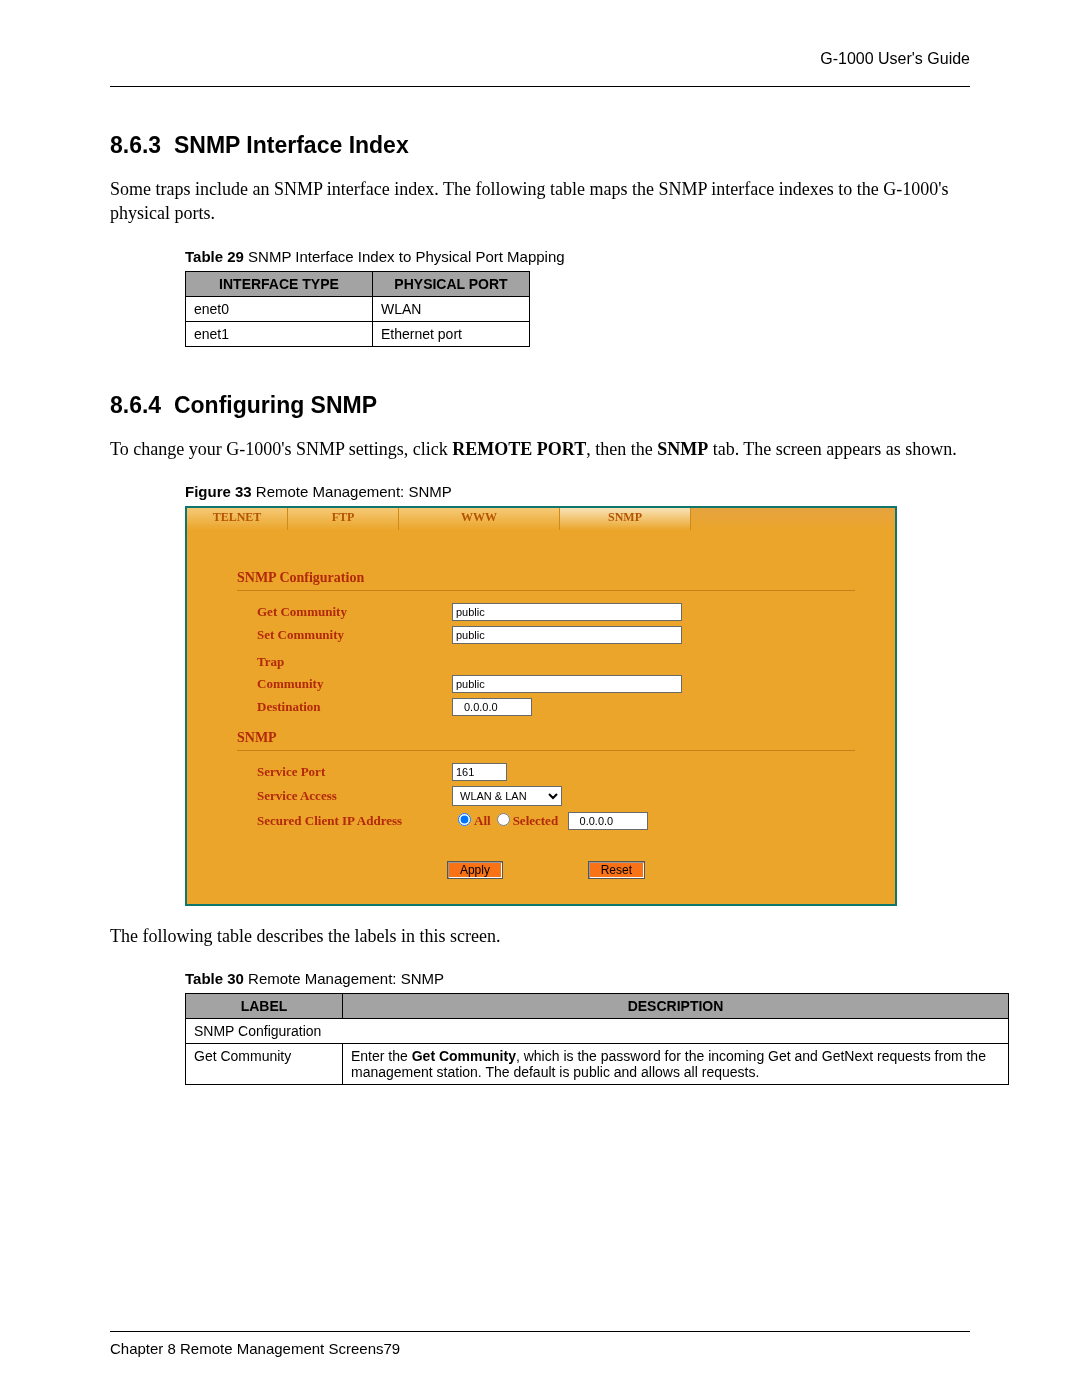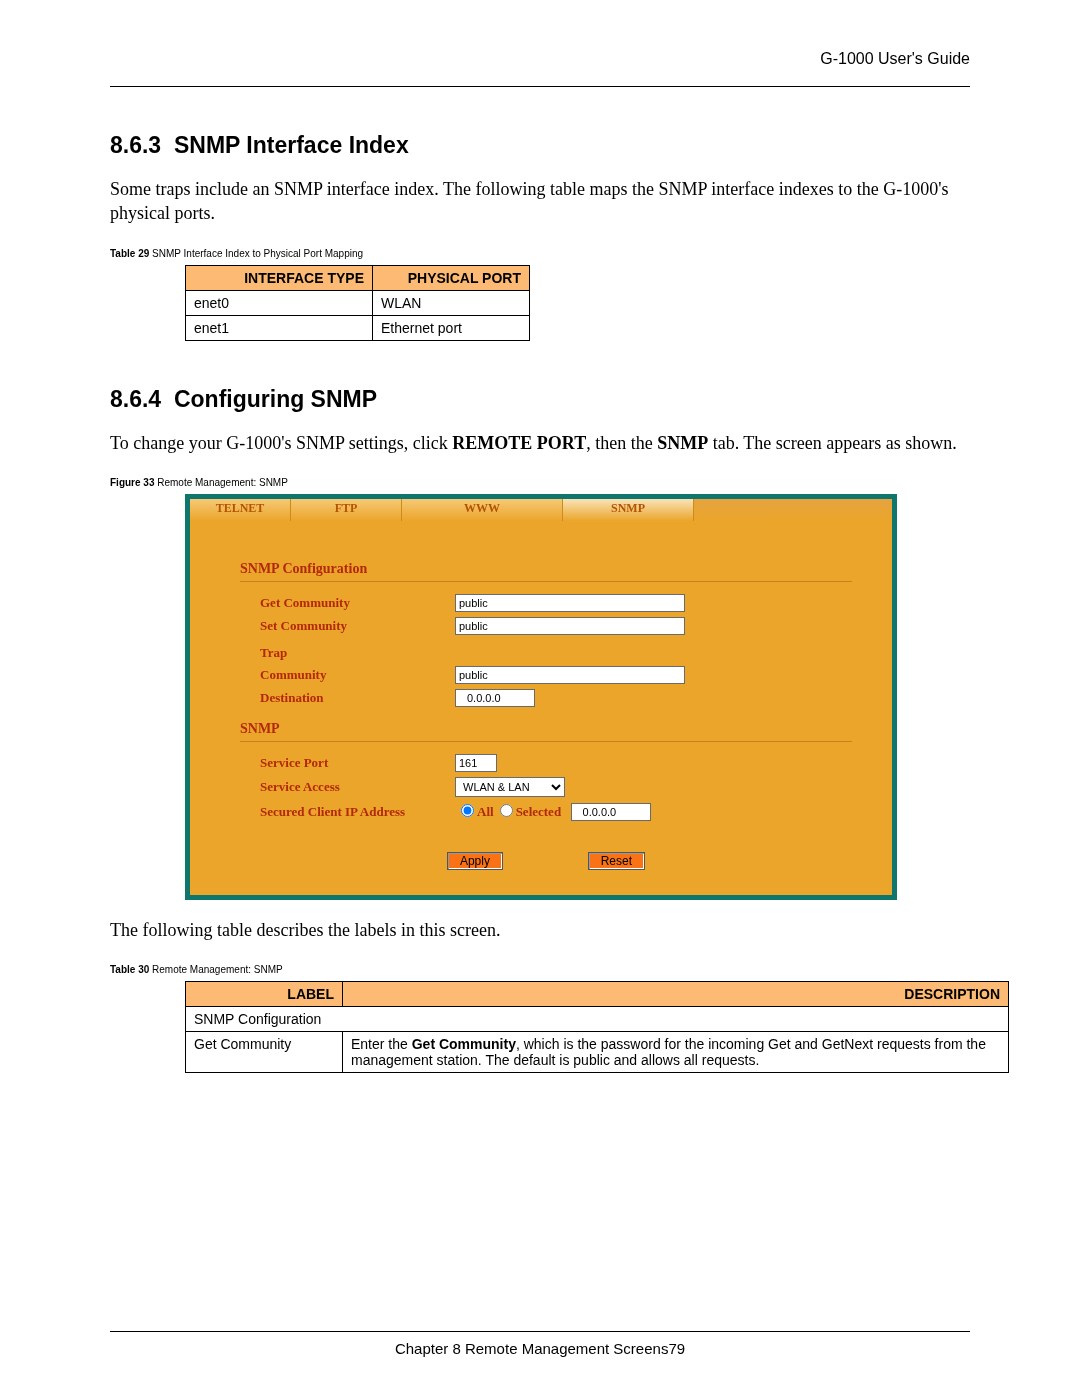--- a/index.html
+++ b/index.html
@@ -31,58 +31,59 @@
     font-weight: bold;
     font-size: 23px;
     margin-top: 45px;
     margin-bottom: 18px;
   }
   .body-text {
     line-height: 1.35;
     font-size: 18px;
   }
   .caption {
-    font-family: Arial, Helvetica, sans-serif;
-    font-size: 10px;
+    margin-left: 75px;
+    font-family: Arial, Helvetica, sans-serif;
+    font-size: 15px;
     margin-top: 22px;
     margin-bottom: 6px;
   }
   .caption b { font-weight: bold; }
 
   
   table.data-table {
     border-collapse: collapse;
     margin-left: 75px;
     font-family: Arial, Helvetica, sans-serif;
     font-size: 14px;
   }
   table.data-table th {
-    background: #fdba74;
-    text-align: right;
+    background: #a3a3a3;
+    text-align: center;
     padding: 4px 8px;
     border: 1px solid #000;
     font-weight: bold;
   }
   table.data-table td {
     border: 1px solid #000;
     padding: 4px 8px;
   }
   table.t29 th:first-child, table.t29 td:first-child { width: 170px; }
   table.t29 th:last-child, table.t29 td:last-child { width: 140px; }
 
   
   table.t30 { width: 824px; }
   table.t30 th.label-col, table.t30 td.label-col { width: 140px; vertical-align: top;}
   table.t30 td { vertical-align: top; }
 
   
   .figure-wrap {
     margin-left: 75px;
     width: 712px;
-    border: 5px solid #0f766e;
+    border: 2px solid #0f766e;
     background: #eba52a;
     font-family: Arial, Helvetica, sans-serif;
     box-sizing: border-box;
   }
   .tab-row {
     display: flex;
     height: 22px;
     background: #eba52a;
   }
   .tab {
@@ -133,21 +134,21 @@
   .form-input {
     font-family: Arial, Helvetica, sans-serif;
     font-size: 11px;
     border: 1px solid #6a6a6a;
     background: #fff;
     height: 18px;
     padding: 0 3px;
     box-sizing: border-box;
   }
   .w-wide { width: 230px; }
-  .w-small { width: 42px; }
+  .w-small { width: 55px; }
   .w-ip { width: 80px; padding-left: 11px; }
   select.form-input { height: 20px; width:110px; }
   .radio-wrap {
     display: inline-flex;
     align-items: flex-start;
     font-family: "Times New Roman", Times, serif;
     font-weight: bold;
     font-size: 13px;
     color: #b2290b;
   }
@@ -173,21 +174,21 @@
     right: 110px;
     font-family: Arial, Helvetica, sans-serif;
     font-size: 15px;
   }
   .footer-line {
     border-top: 1px solid #000;
     margin-bottom: 8px;
   }
   .footer-row {
     display: flex;
-    justify-content: center;
+    justify-content: flex-start;
   }
 </style>
 </head>
 <body>
 
 <div class="page">
 
   <div class="header-right">G-1000 User's Guide</div>
   <div class="header-line"></div>
 

